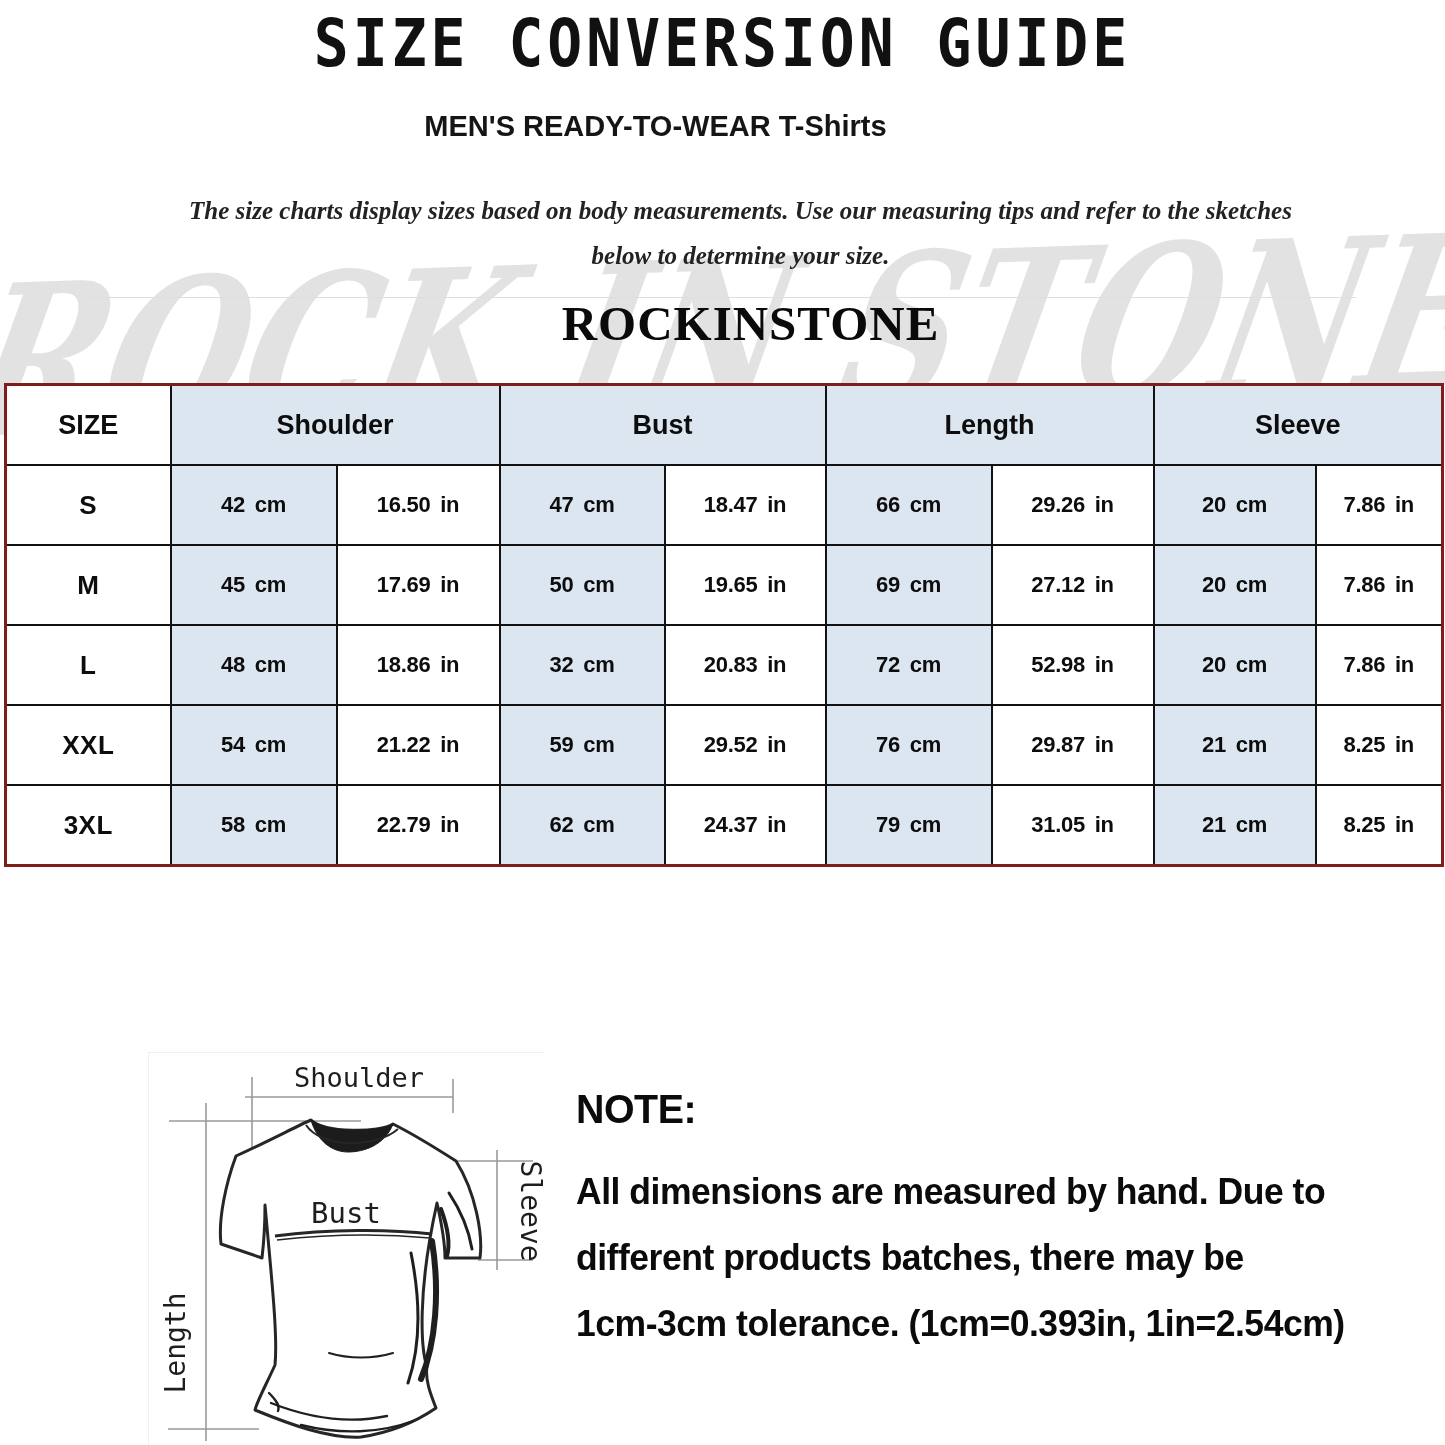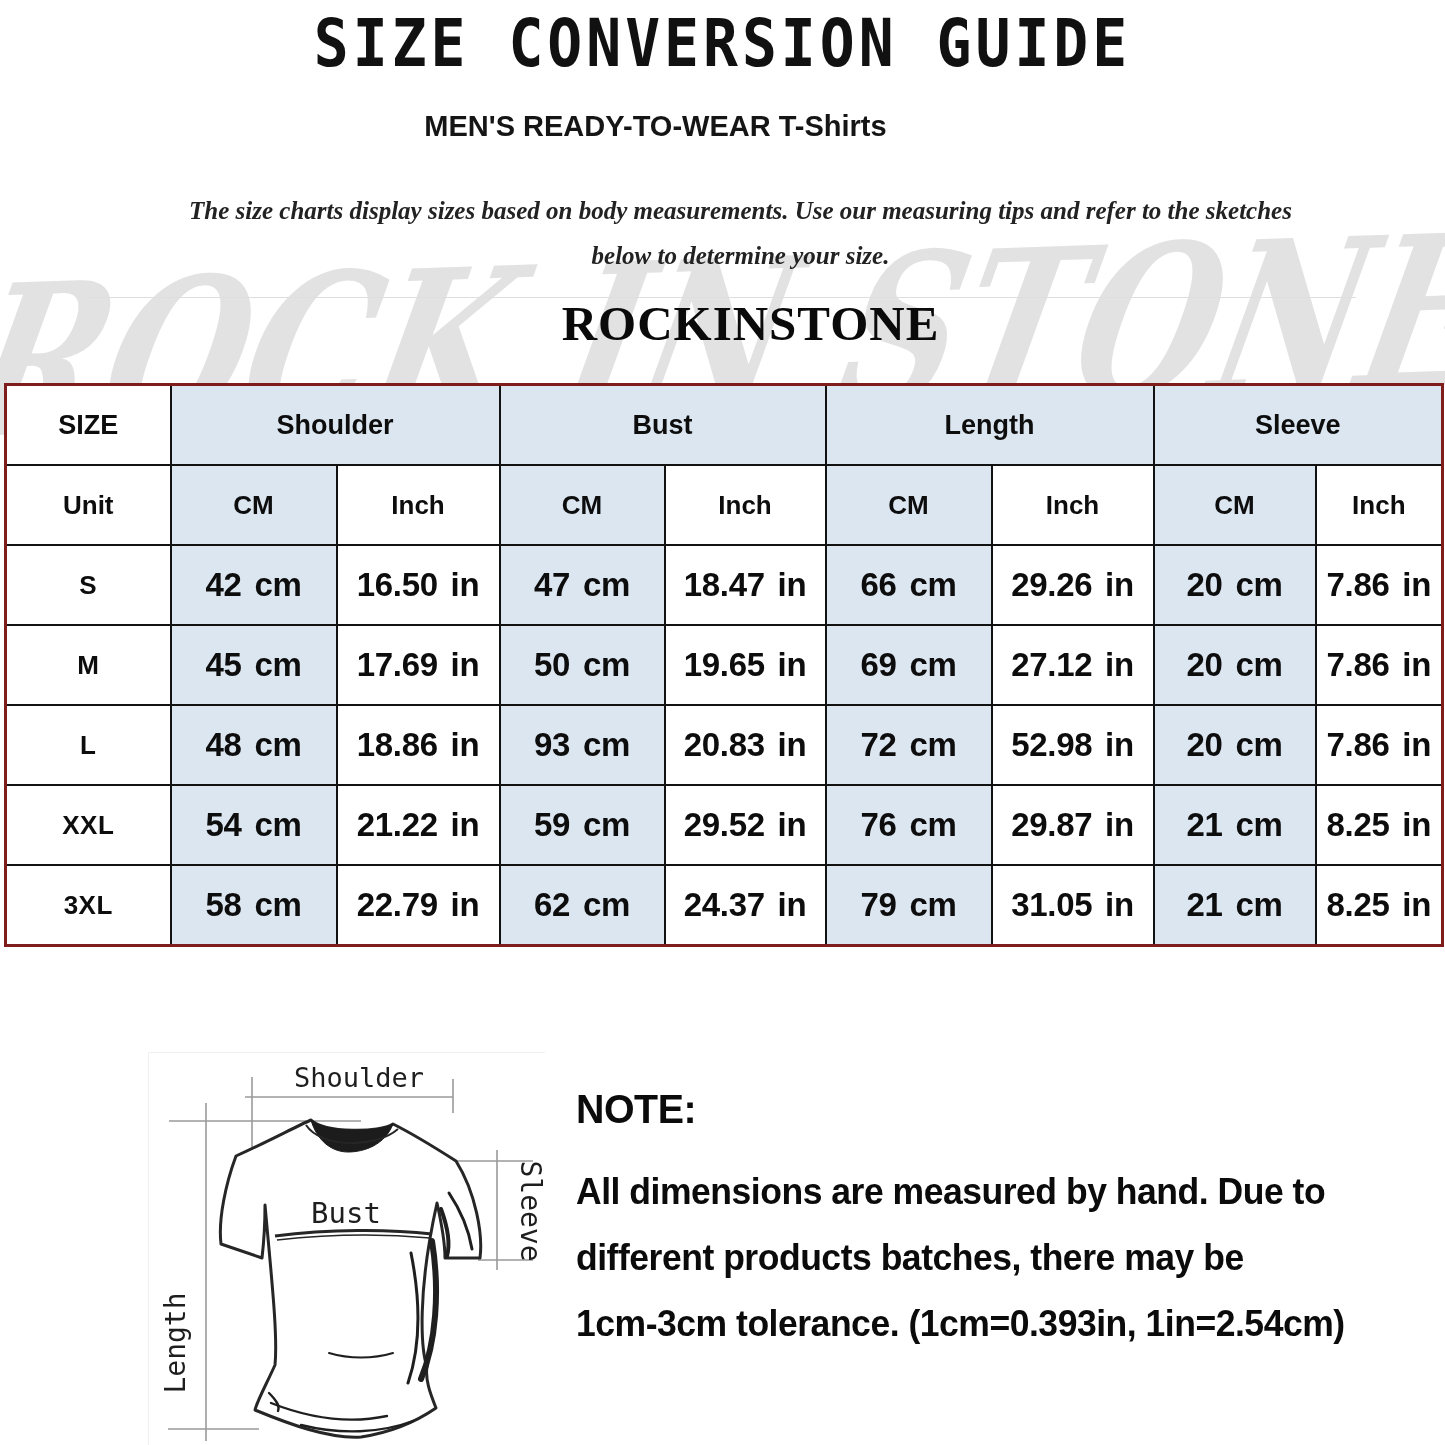--- a/index.html
+++ b/index.html
@@ -70,21 +70,21 @@
     height:78px;
     text-align:center;vertical-align:middle;
     font-weight:700;
     padding:0;
     background:#ffffff;
     word-spacing:4px;
   }
   table.size-table .group{font-size:27px;}
   table.size-table .unit{font-size:26px;}
   table.size-table .sizecell{font-size:26px;letter-spacing:0.5px;}
-  table.size-table .val{font-size:33px;letter-spacing:-0.3px;}
+  table.size-table .val{font-size:22px;letter-spacing:-0.3px;}
   table.size-table .blue{background:#dce6f1;}
   
   .sketch{
     position:absolute;left:148px;top:1052px;width:396px;height:393px;
     border-left:1px solid #f0f0f0;border-top:1px solid #f0f0f0;
   }
   .sketch svg{display:block;}
   .sketch text{
     font-family:"DejaVu Sans Mono", monospace;
     fill:#1e1e1e;
@@ -135,31 +135,20 @@
     </colgroup>
     <tbody>
         <tr>
       <th class="group">SIZE</th>
       <th class="group blue" colspan="2">Shoulder</th>
       <th class="group blue" colspan="2">Bust</th>
       <th class="group blue" colspan="2">Length</th>
       <th class="group blue" colspan="2">Sleeve</th>
     </tr>
     <tr>
-      <td class="unit">Unit</td>
-      <td class="unit blue">CM</td>
-      <td class="unit">Inch</td>
-      <td class="unit blue">CM</td>
-      <td class="unit">Inch</td>
-      <td class="unit blue">CM</td>
-      <td class="unit">Inch</td>
-      <td class="unit blue">CM</td>
-      <td class="unit">Inch</td>
-    </tr>
-    <tr>
       <td class="sizecell">S</td>
       <td class="val blue">42 cm</td>
       <td class="val">16.50 in</td>
       <td class="val blue">47 cm</td>
       <td class="val">18.47 in</td>
       <td class="val blue">66 cm</td>
       <td class="val">29.26 in</td>
       <td class="val blue">20 cm</td>
       <td class="val">7.86 in</td>
     </tr>
@@ -171,21 +160,21 @@
       <td class="val">19.65 in</td>
       <td class="val blue">69 cm</td>
       <td class="val">27.12 in</td>
       <td class="val blue">20 cm</td>
       <td class="val">7.86 in</td>
     </tr>
     <tr>
       <td class="sizecell">L</td>
       <td class="val blue">48 cm</td>
       <td class="val">18.86 in</td>
-      <td class="val blue">93 cm</td>
+      <td class="val blue">32 cm</td>
       <td class="val">20.83 in</td>
       <td class="val blue">72 cm</td>
       <td class="val">52.98 in</td>
       <td class="val blue">20 cm</td>
       <td class="val">7.86 in</td>
     </tr>
     <tr>
       <td class="sizecell">XXL</td>
       <td class="val blue">54 cm</td>
       <td class="val">21.22 in</td>

